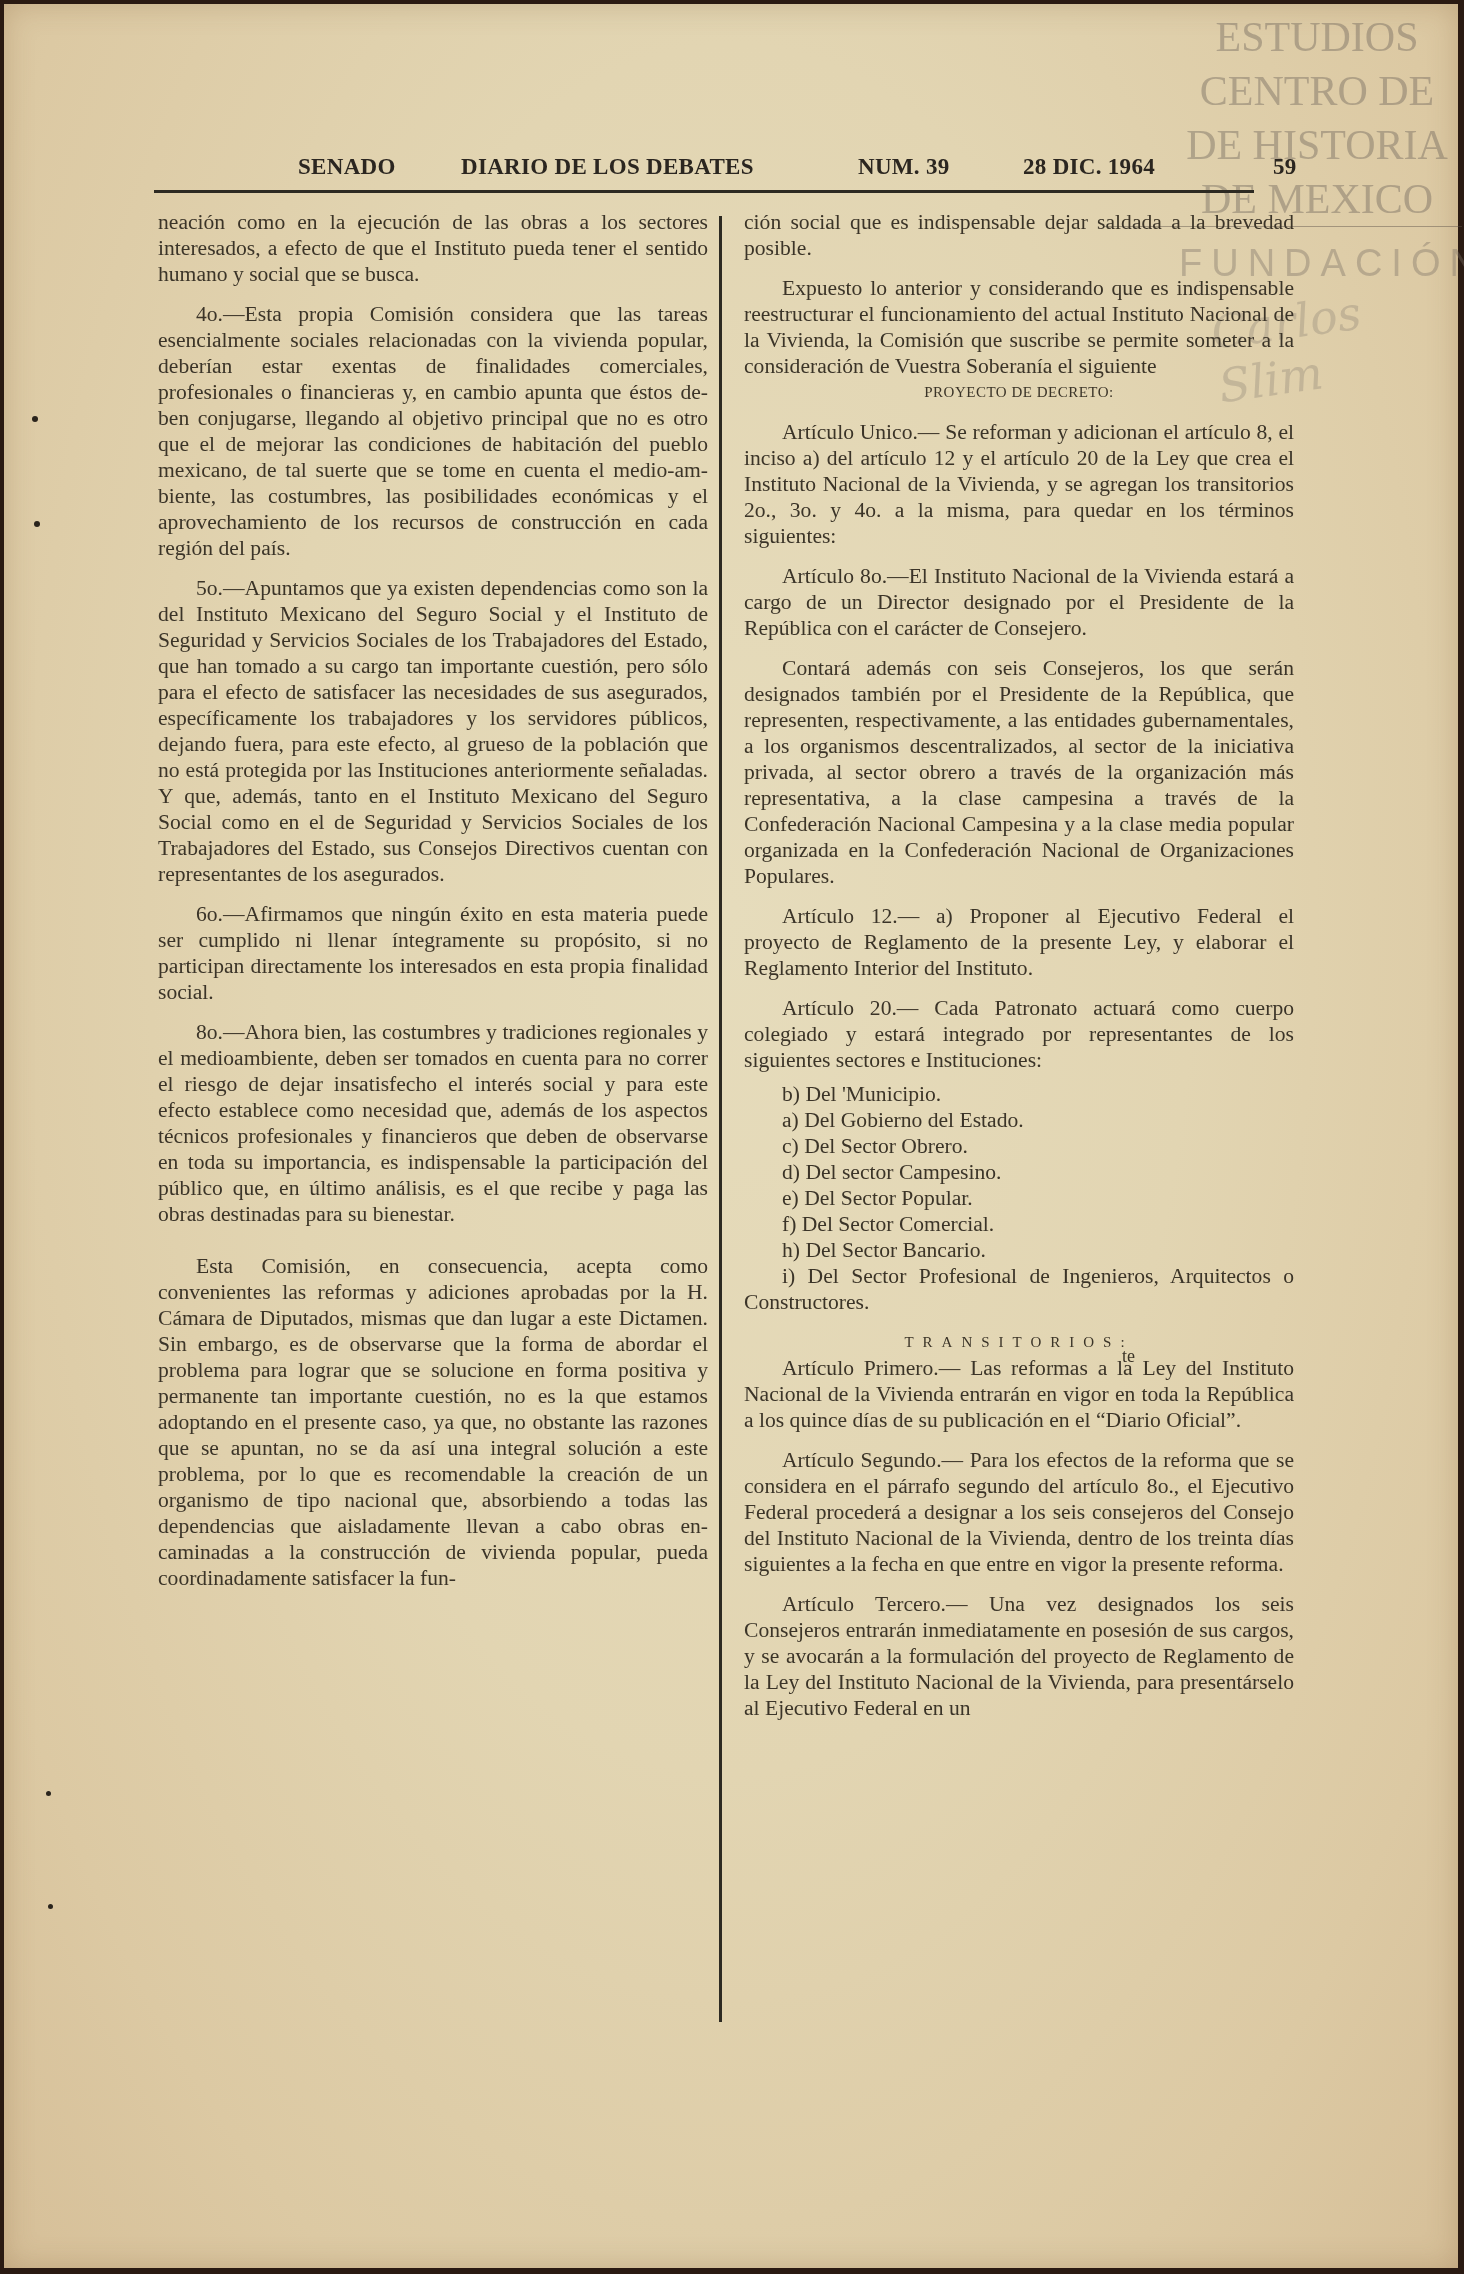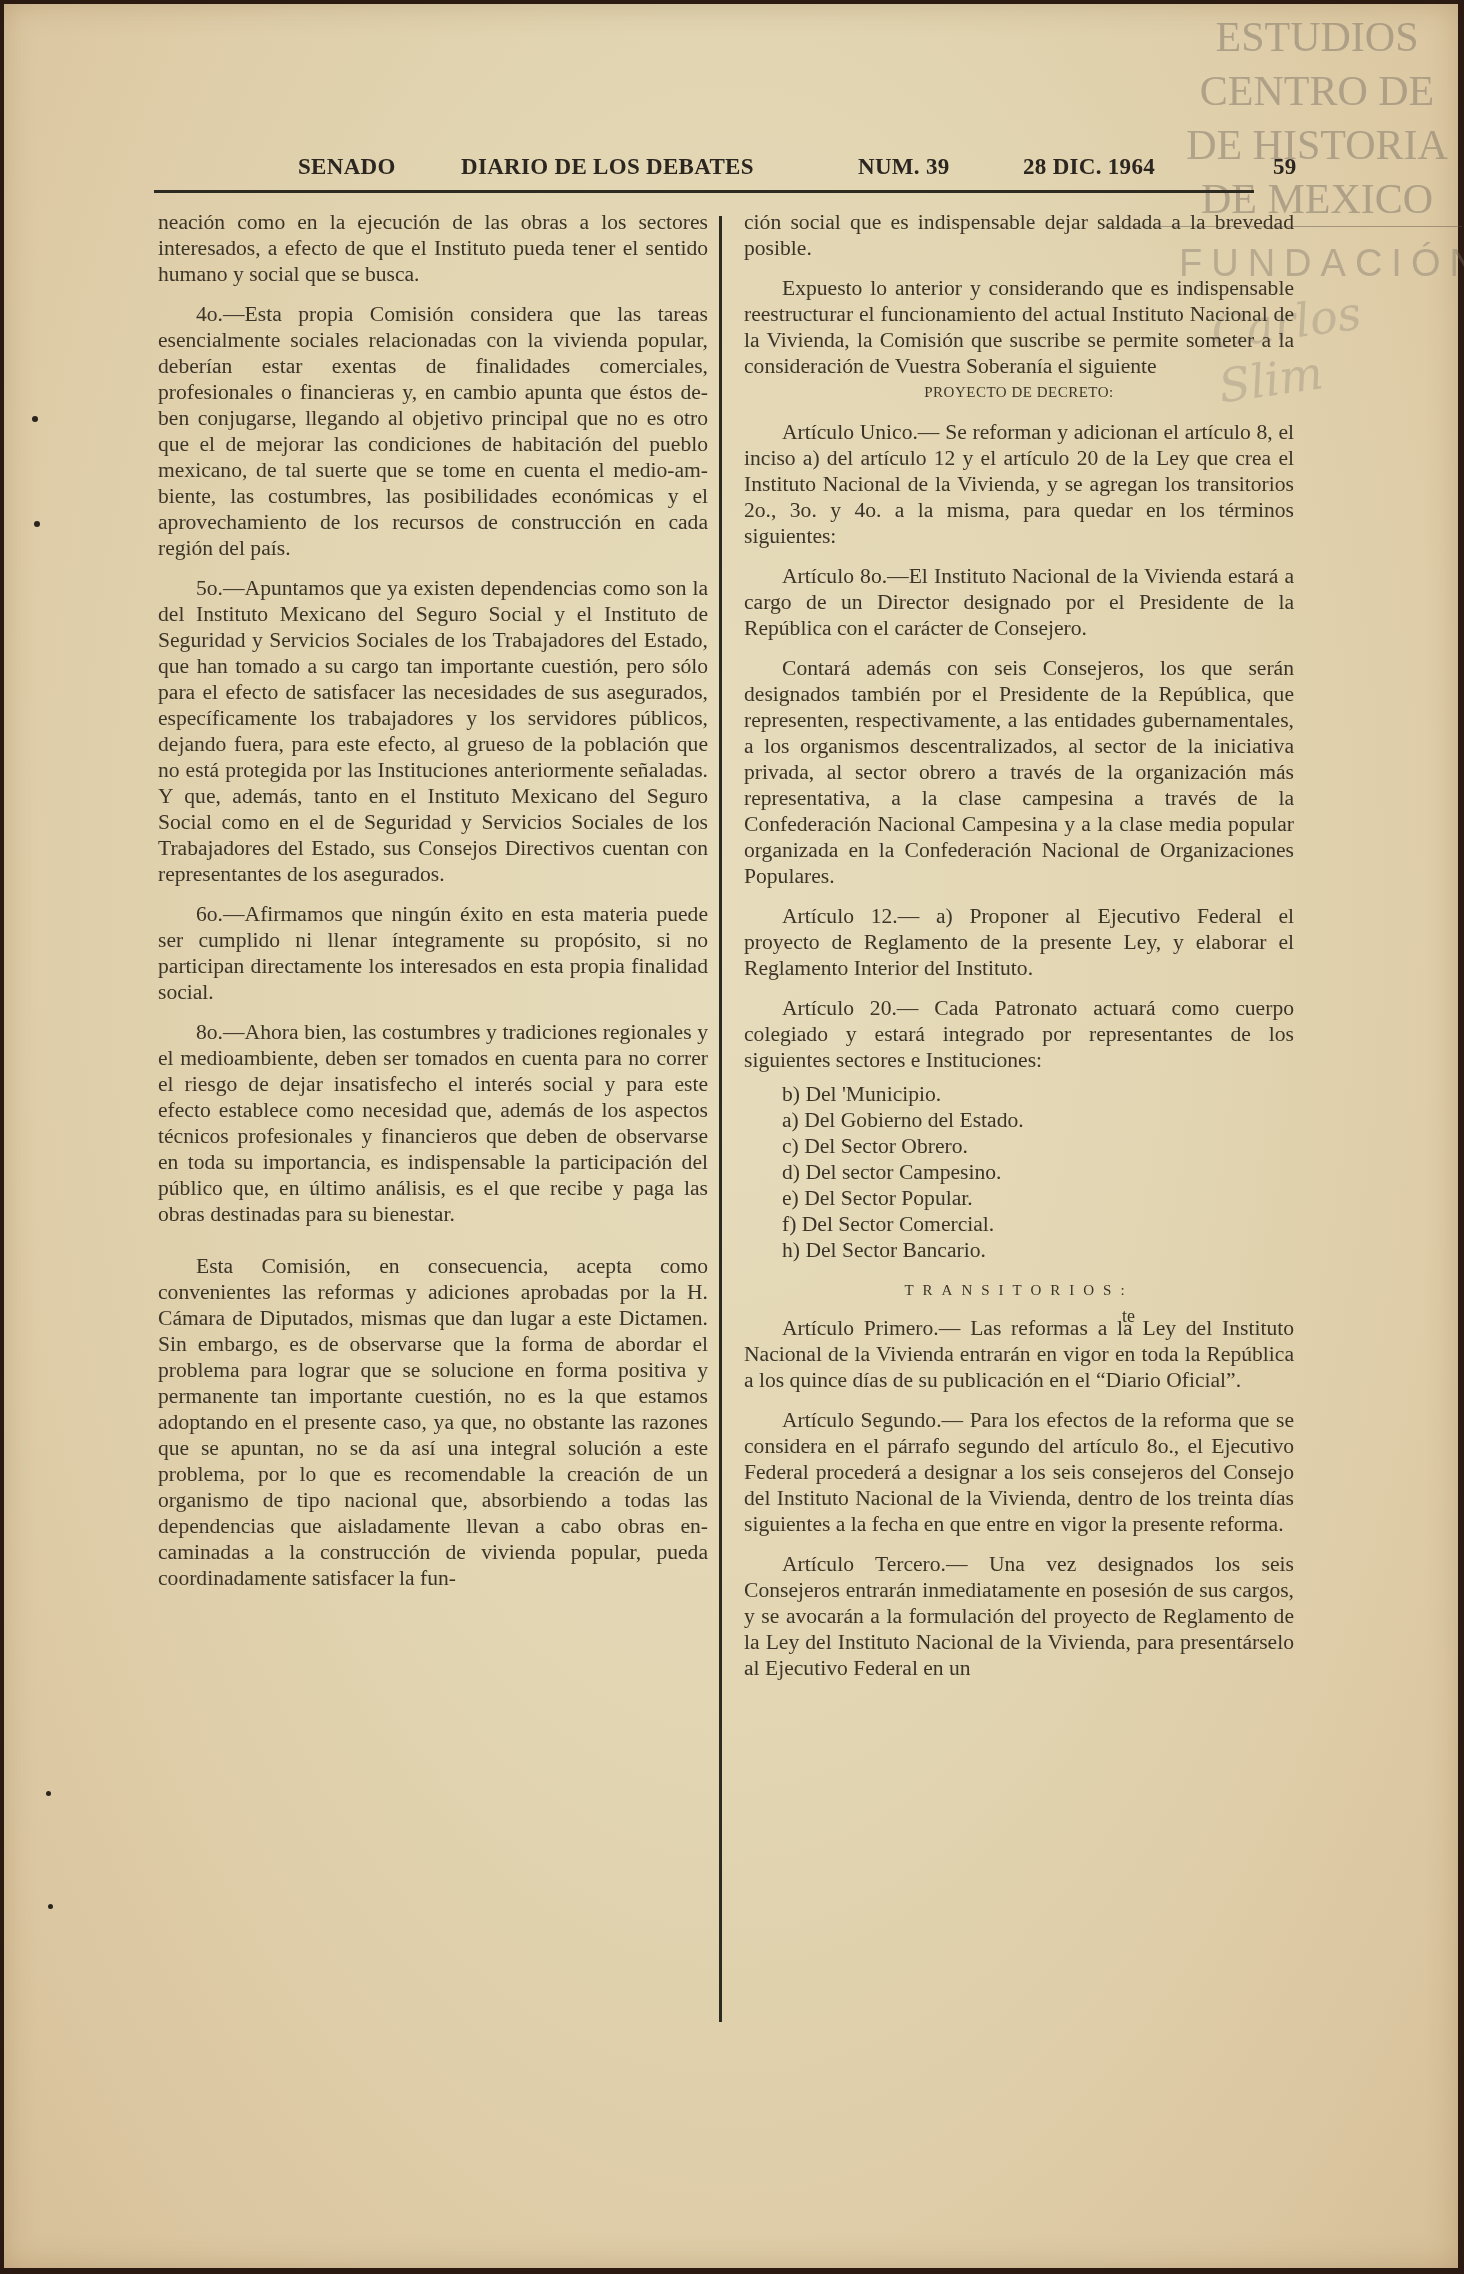--- a/index.html
+++ b/index.html
@@ -115,22 +115,23 @@
     <p class="ind">Artículo 12.— a) Proponer al Ejecutivo Fe­deral el proyecto de Reglamento de la pre­sente Ley, y elaborar el Reglamento Interior del Instituto.</p>
     <p class="ind tight">Artículo 20.— Cada Patronato actuará co­mo cuerpo colegiado y estará integrado por representantes de los siguientes sectores e Ins­tituciones:</p>
     <ul class="sectors">
       <li>b) Del 'Municipio.</li>
       <li>a) Del Gobierno del Estado.</li>
       <li>c) Del Sector Obrero.</li>
       <li>d) Del sector Campesino.</li>
       <li>e) Del Sector Popular.</li>
       <li>f) Del Sector Comercial.</li>
       <li>h) Del Sector Bancario.</li>
+      <li style="padding-left:0;text-indent:38px;text-align:justify">i) Del Sector Profesional de Ingenieros, Ar­quitectos o Constructores.</li>
     </ul>
-    <div class="heading spaced" style="margin-bottom:12px">TRANSITORIOS:</div>
+    <div class="heading spaced" style="margin-bottom:0">TRANSITORIOS:</div>
     <div style="position:relative;height:0">
       <span class="caret" style="left:378px;top:-12px">te</span>
     </div>
     <p class="ind">Artículo Primero.— Las reformas a la Ley del Instituto Nacional de la Vivienda entrarán en vigor en toda la República a los quince días de su publicación en el “Diario Oficial”.</p>
     <p class="ind">Artículo Segundo.— Para los efectos de la reforma que se considera en el párrafo segun­do del artículo 8o., el Ejecutivo Federal pro­cederá a designar a los seis consejeros del Consejo del Instituto Nacional de la Vivienda, dentro de los treinta días siguientes a la fecha en que entre en vigor la presente reforma.</p>
     <p class="ind">Artículo Tercero.— Una vez designados los seis Consejeros entrarán inmediatamente en posesión de sus cargos, y se avocarán a la for­mulación del proyecto de Reglamento de la Ley del Instituto Nacional de la Vivienda, pa­ra presentárselo al Ejecutivo Federal en un</p>
   </div>
 
 </div>
 

